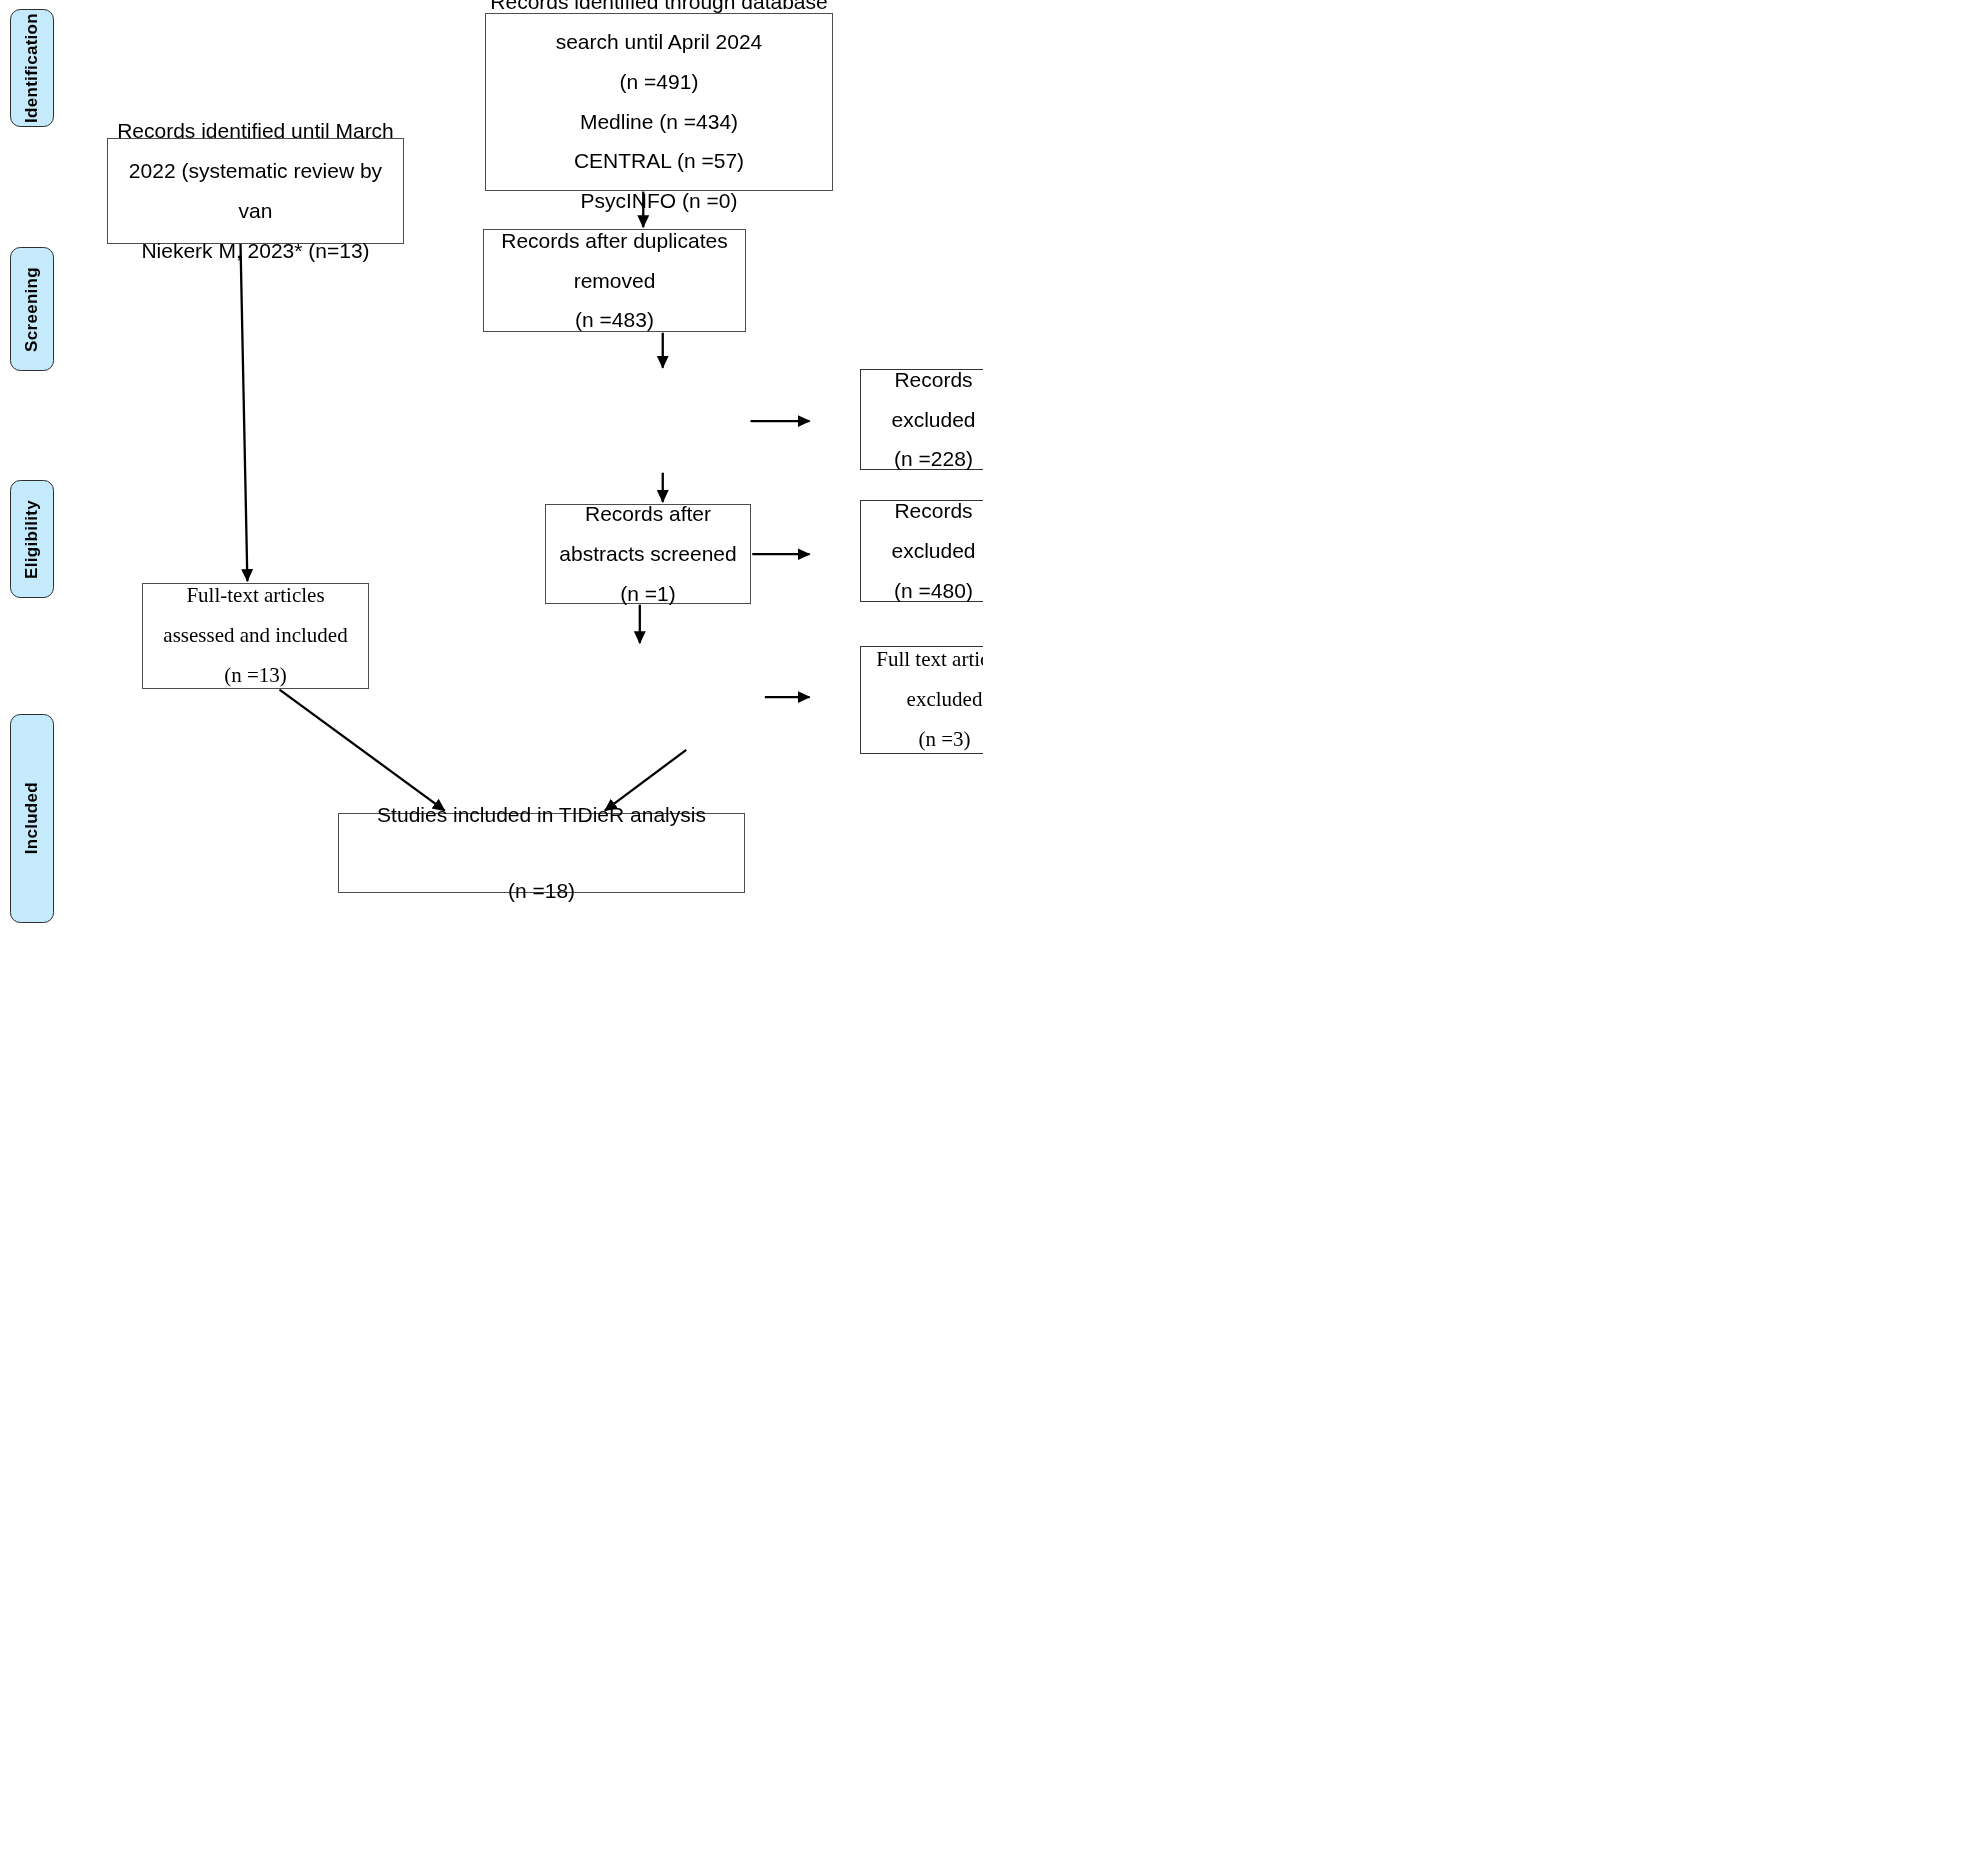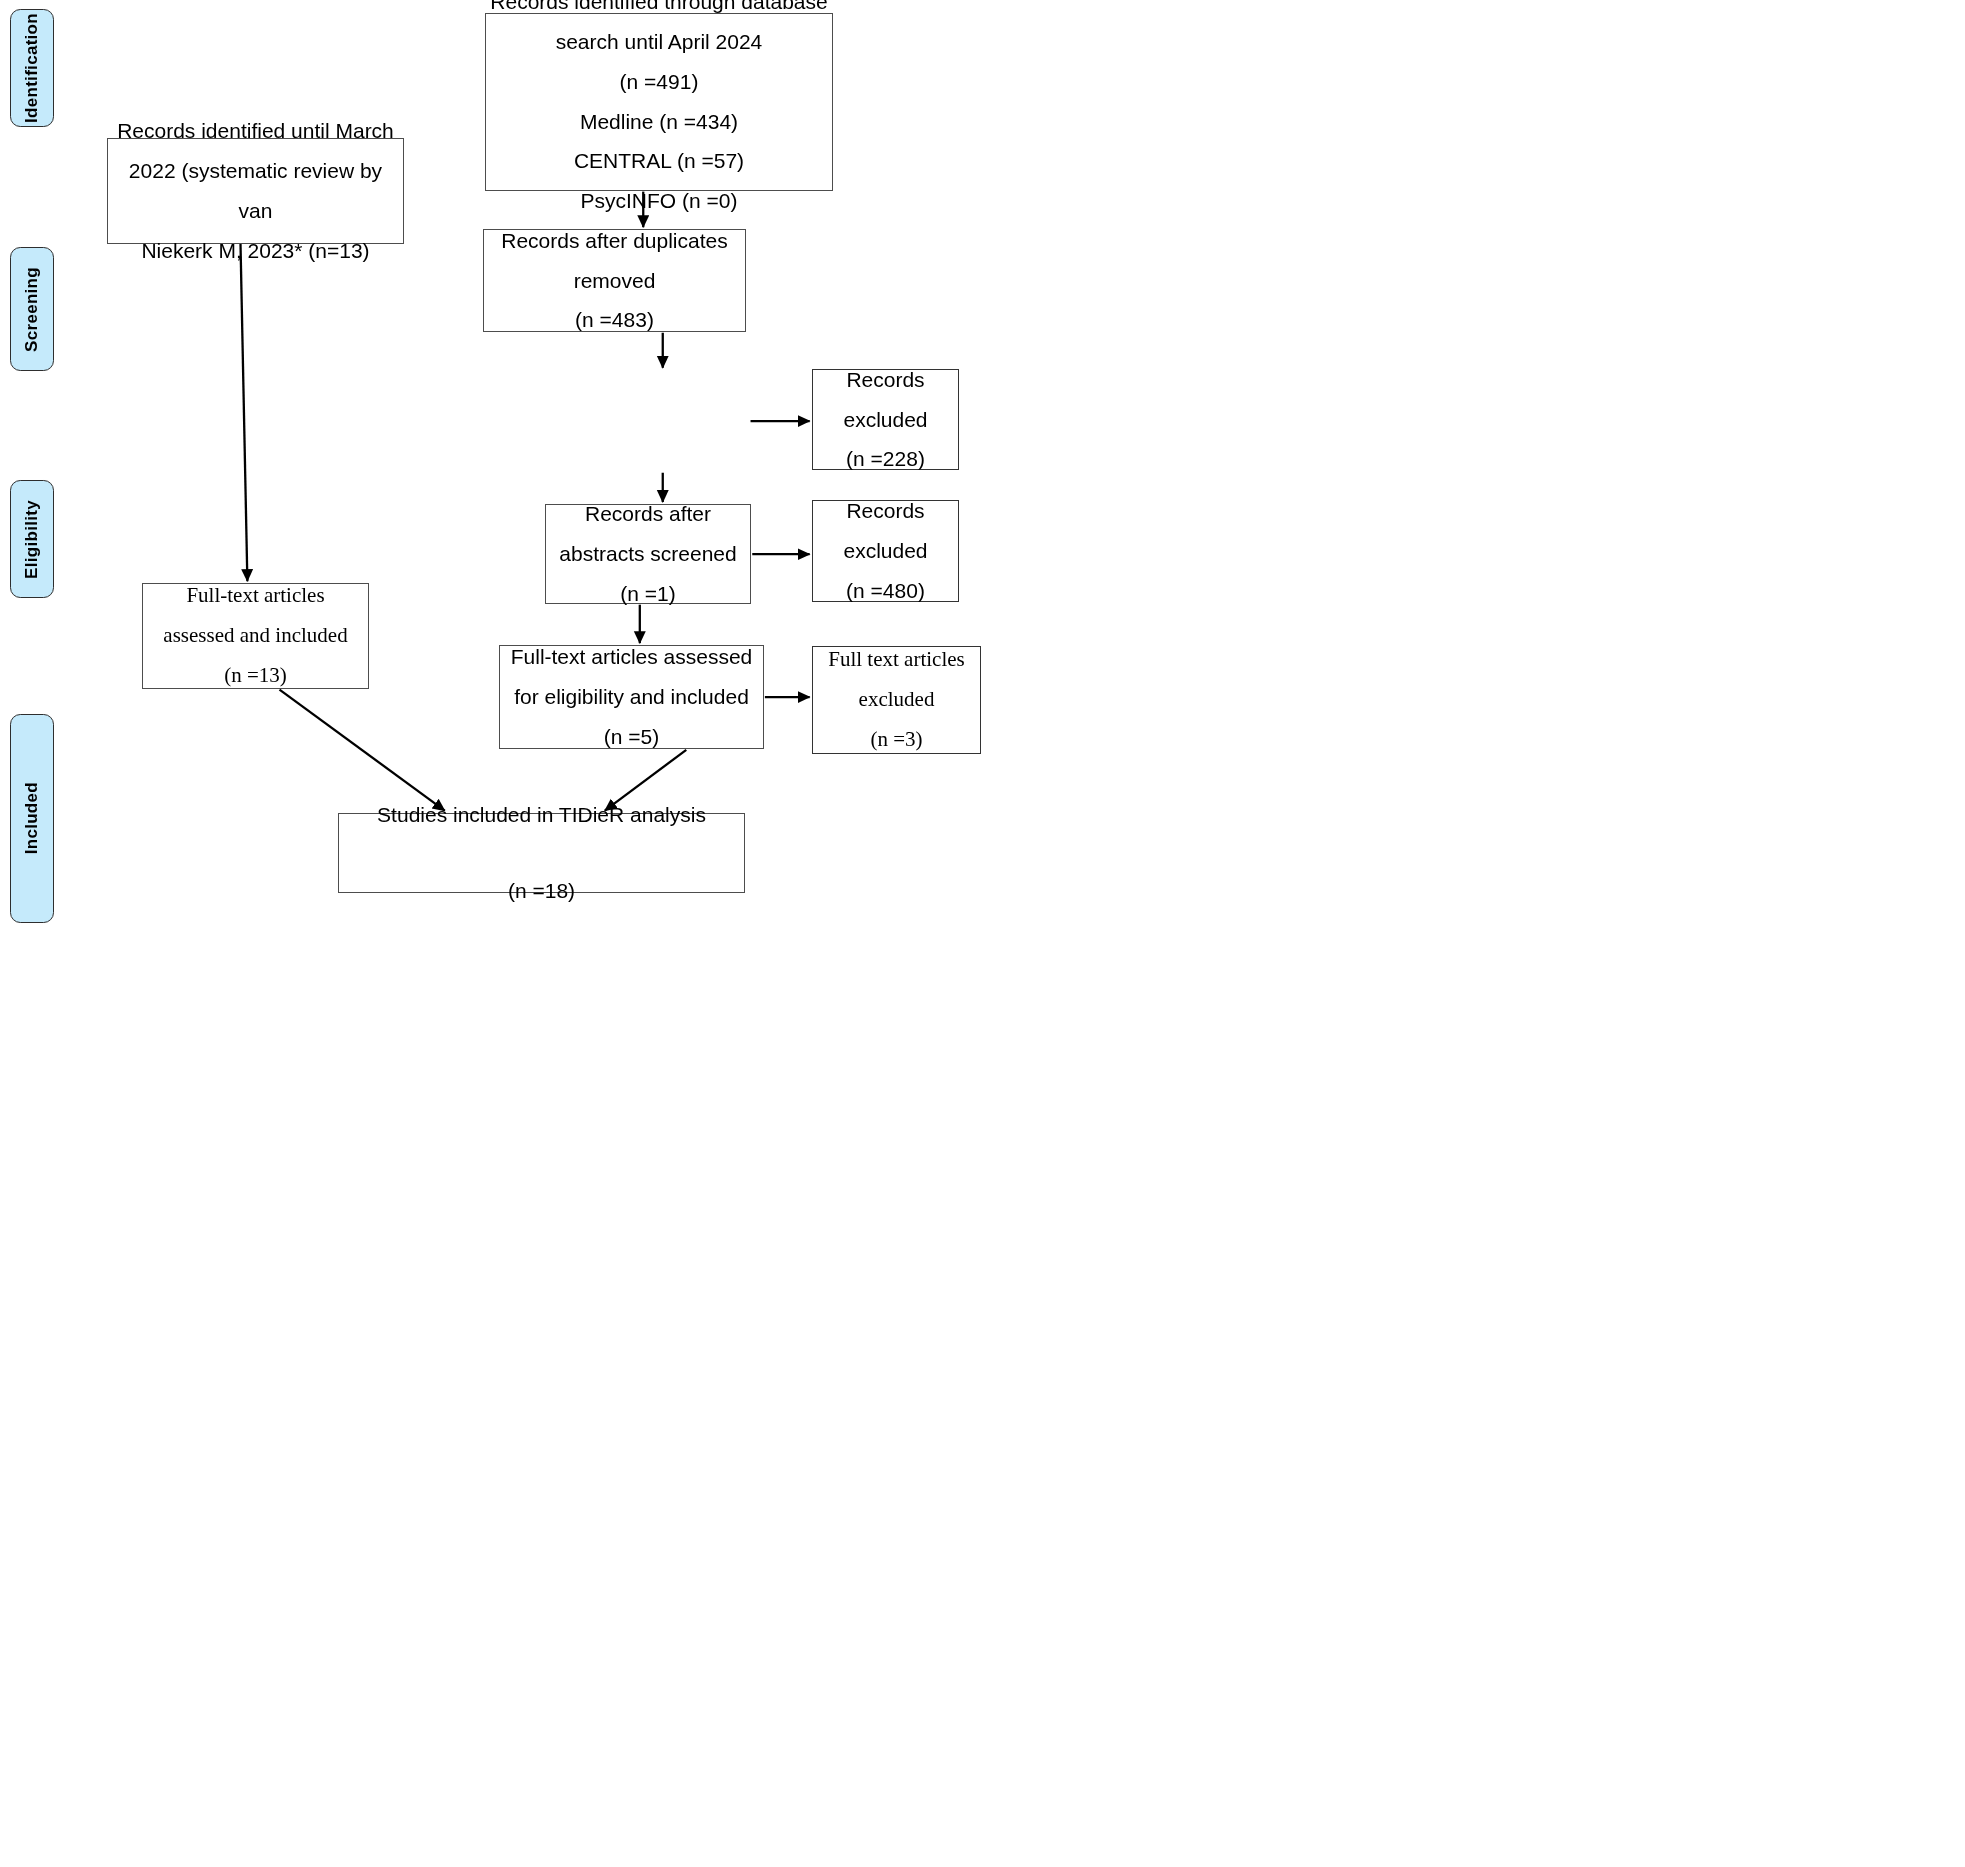--- a/index.html
+++ b/index.html
@@ -53,20 +53,21 @@
     align-items: center;
     justify-content: center;
     text-align: center;
     font-size: 21px;
     line-height: 1.9;
     color: #000000;
     padding: 0 3.4px;
   }
   .box.side {
     border: 1.7px solid #333333;
+    margin-left: 48px;
   }
   #box-db-search        { left: 485px;  top: 12.6px;   width: 348px; height: 178px; }
   #box-prior-review     { left: 107px;  top: 138px;  width: 297px; height: 106px; }
   #box-duplicates       { left: 483px;  top: 229px;  width: 263px; height: 103px; }
   #box-titles-screened  { left: 371px;  top: 370px;  width: 379px; height: 103px; }
   #box-excluded-titles  { left: 812px; top: 369px;  width: 147px; height: 101px; }
   #box-abstracts        { left: 545px;  top: 504px;  width: 206px; height: 100px; }
   #box-excluded-abstr   { left: 812px; top: 500px;  width: 147px; height: 102px; }
   #box-fulltext-elig    { left: 499px;  top: 645px; width: 265px; height: 104px; }
   #box-fulltext-excl    { left: 812px; top: 646px; width: 169px; height: 108px; font-family: Liberation Serif, serif; }
@@ -139,25 +140,20 @@
   <div class="box" id="box-abstracts">
       <div class="line">Records after</div>
       <div class="line">abstracts screened</div>
       <div class="line">(n =1)</div>
     </div>
   <div class="box side" id="box-excluded-abstr">
       <div class="line">Records</div>
       <div class="line">excluded</div>
       <div class="line">(n =480)</div>
     </div>
-  <div class="box" id="box-fulltext-elig">
-      <div class="line">Full-text articles assessed</div>
-      <div class="line">for eligibility and included</div>
-      <div class="line">(n =5)</div>
-    </div>
   <div class="box side" id="box-fulltext-excl">
       <div class="line">Full text articles</div>
       <div class="line">excluded</div>
       <div class="line">(n =3)</div>
     </div>
   <div class="box" id="box-fulltext-prior">
       <div class="line">Full-text articles</div>
       <div class="line">assessed and included</div>
       <div class="line">(n =13)</div>
     </div>

